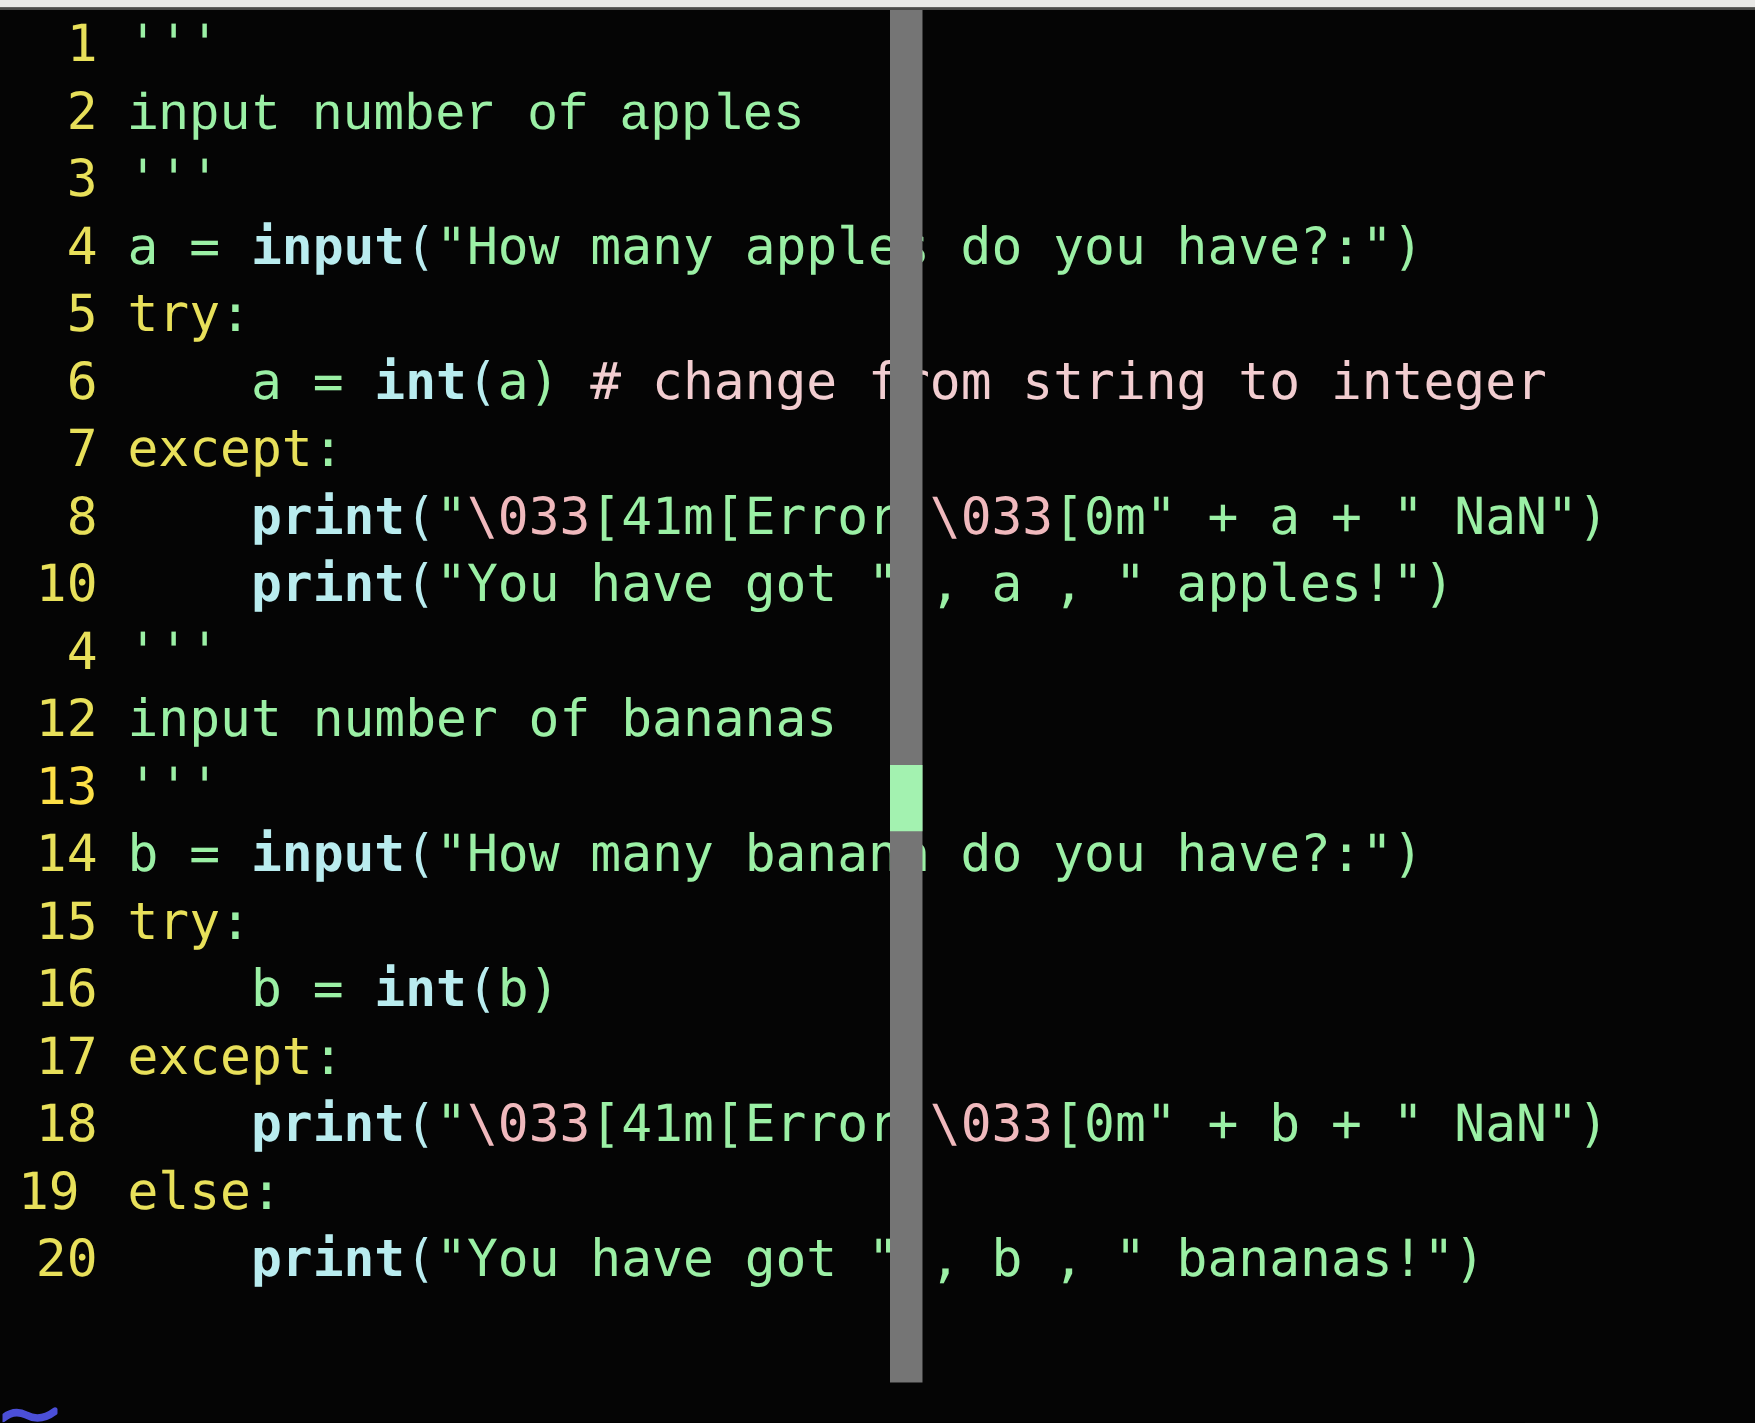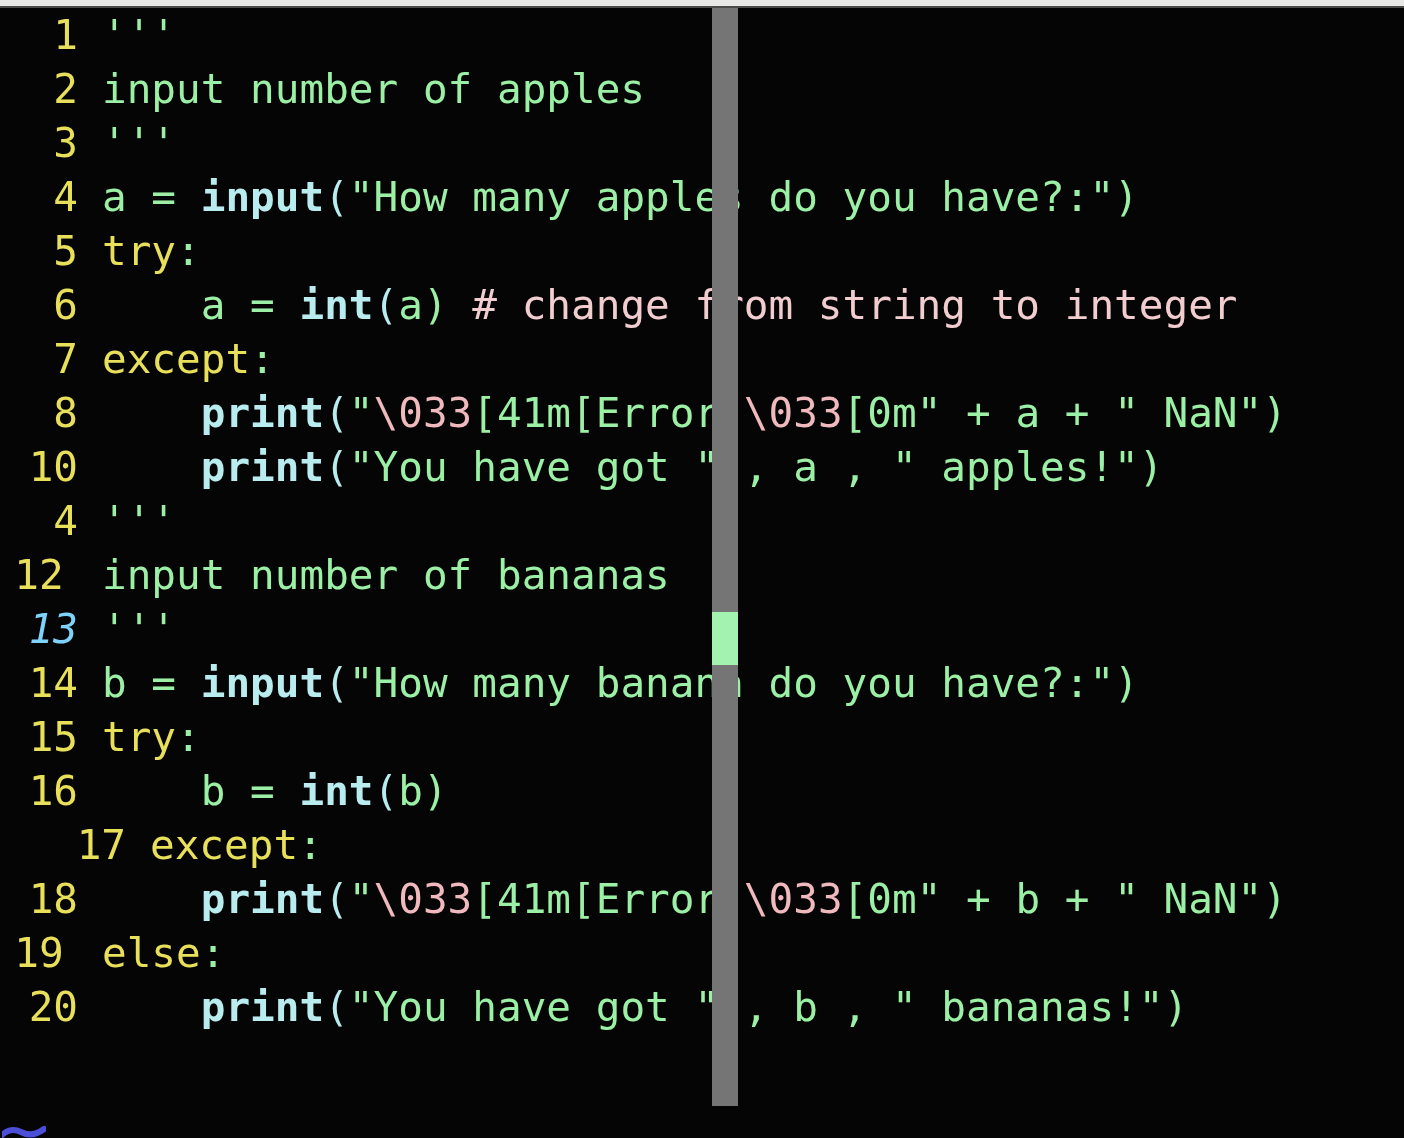--- a/index.html
+++ b/index.html
@@ -108,35 +108,35 @@
 </head>
 <body>
 
 <div id="screen" style="background: rgb(5, 5, 5);">
 
   <div id="top-strip" style="background: rgb(232, 232, 230);"></div>
   <div id="top-strip-shade"></div>
 
   <div id="code-area">
       <div class="code-line"><span class="gutter" style="color: rgb(232, 224, 90);">1</span><span class="code-text"><span class="s-str" style="color: rgb(155, 240, 165);">'''</span></span></div>
-      <div class="code-line"><span class="gutter" style="color: rgb(232, 224, 90);">2</span><span class="code-text"><span class="s-str" style="color: rgb(155, 240, 165);">input number of apples</span></span></div>
+      <div class="code-line"><span class="gutter" style="color: rgb(232, 224, 90);">2</span><span class="code-text"><span class="s-str" style="color: rgb(155, 240, 165); font-family: Liberation Mono, monospace;">input number of apples</span></span></div>
       <div class="code-line"><span class="gutter" style="color: rgb(232, 224, 90);">3</span><span class="code-text"><span class="s-str" style="color: rgb(155, 240, 165);">'''</span></span></div>
       <div class="code-line"><span class="gutter" style="color: rgb(232, 224, 90);">4</span><span class="code-text"><span class="s-plain" style="color: rgb(155, 240, 165);">a = </span><span class="s-fn" style="color: rgb(185, 236, 239);">input</span><span class="s-paren" style="color: rgb(185, 236, 239);">(</span><span class="s-str" style="color: rgb(155, 240, 165);">"How many apples do you have?:"</span><span class="s-str" style="color: rgb(155, 240, 165);">)</span></span></div>
       <div class="code-line"><span class="gutter" style="color: rgb(232, 224, 90);">5</span><span class="code-text"><span class="s-kw" style="color: rgb(232, 224, 90);">try</span><span class="s-plain" style="color: rgb(155, 240, 165);">:</span></span></div>
       <div class="code-line"><span class="gutter" style="color: rgb(232, 224, 90);">6</span><span class="code-text"><span class="s-plain" style="color: rgb(155, 240, 165);">    a = </span><span class="s-fn" style="color: rgb(185, 236, 239);">int</span><span class="s-paren" style="color: rgb(185, 236, 239);">(</span><span class="s-plain" style="color: rgb(155, 240, 165);">a</span><span class="s-plain" style="color: rgb(155, 240, 165);">) </span><span class="s-cmt" style="color: rgb(242, 205, 208);"># change from string to integer</span></span></div>
       <div class="code-line"><span class="gutter" style="color: rgb(232, 224, 90);">7</span><span class="code-text"><span class="s-kw" style="color: rgb(232, 224, 90);">except</span><span class="s-plain" style="color: rgb(155, 240, 165);">:</span></span></div>
       <div class="code-line"><span class="gutter" style="color: rgb(232, 224, 90);">8</span><span class="code-text"><span class="s-plain" style="color: rgb(155, 240, 165);">    </span><span class="s-fn" style="color: rgb(185, 236, 239);">print</span><span class="s-paren" style="color: rgb(185, 236, 239);">(</span><span class="s-str" style="color: rgb(155, 240, 165);">"</span><span class="s-esc" style="color: rgb(240, 185, 189);">\033</span><span class="s-str" style="color: rgb(155, 240, 165);">[41m[Error]</span><span class="s-esc" style="color: rgb(240, 185, 189);">\033</span><span class="s-str" style="color: rgb(155, 240, 165);">[0m"</span><span class="s-plain" style="color: rgb(155, 240, 165);"> + a + </span><span class="s-str" style="color: rgb(155, 240, 165);">" NaN"</span><span class="s-str" style="color: rgb(155, 240, 165);">)</span></span></div>
       <div class="code-line"><span class="gutter" style="color: rgb(232, 224, 90);">10</span><span class="code-text"><span class="s-plain" style="color: rgb(155, 240, 165);">    </span><span class="s-fn" style="color: rgb(185, 236, 239);">print</span><span class="s-paren" style="color: rgb(185, 236, 239);">(</span><span class="s-str" style="color: rgb(155, 240, 165);">"You have got "</span><span class="s-plain" style="color: rgb(155, 240, 165);"> , a , </span><span class="s-str" style="color: rgb(155, 240, 165);">" apples!"</span><span class="s-str" style="color: rgb(155, 240, 165);">)</span></span></div>
       <div class="code-line"><span class="gutter" style="color: rgb(232, 224, 90);">4</span><span class="code-text"><span class="s-str" style="color: rgb(155, 240, 165);">'''</span></span></div>
-      <div class="code-line"><span class="gutter" style="color: rgb(232, 224, 90); text-align: center;">12</span><span class="code-text"><span class="s-str" style="color: rgb(155, 240, 165);">input number of bananas</span></span></div>
-      <div class="code-line"><span class="gutter" style="color: #7dd3fc; font-style: italic;">13</span><span class="code-text"><span class="s-str" style="color: rgb(155, 240, 165);">'''</span></span></div>
+      <div class="code-line"><span class="gutter" style="color: rgb(232, 224, 90);">12</span><span class="code-text"><span class="s-str" style="color: rgb(155, 240, 165);">input number of bananas</span></span></div>
+      <div class="code-line"><span class="gutter" style="color: #fde047;">13</span><span class="code-text"><span class="s-str" style="color: rgb(155, 240, 165);">'''</span></span></div>
       <div class="code-line"><span class="gutter" style="color: rgb(232, 224, 90);">14</span><span class="code-text"><span class="s-plain" style="color: rgb(155, 240, 165);">b = </span><span class="s-fn" style="color: rgb(185, 236, 239);">input</span><span class="s-paren" style="color: rgb(185, 236, 239);">(</span><span class="s-str" style="color: rgb(155, 240, 165);">"How many banana do you have?:"</span><span class="s-str" style="color: rgb(155, 240, 165);">)</span></span></div>
       <div class="code-line"><span class="gutter" style="color: rgb(232, 224, 90);">15</span><span class="code-text"><span class="s-kw" style="color: rgb(232, 224, 90);">try</span><span class="s-plain" style="color: rgb(155, 240, 165);">:</span></span></div>
       <div class="code-line"><span class="gutter" style="color: rgb(232, 224, 90);">16</span><span class="code-text"><span class="s-plain" style="color: rgb(155, 240, 165);">    b = </span><span class="s-fn" style="color: rgb(185, 236, 239);">int</span><span class="s-paren" style="color: rgb(185, 236, 239);">(</span><span class="s-plain" style="color: rgb(155, 240, 165);">b</span><span class="s-plain" style="color: rgb(155, 240, 165);">)</span></span></div>
-      <div class="code-line"><span class="gutter" style="color: rgb(232, 224, 90); margin-left: 48px;">17</span><span class="code-text"><span class="s-kw" style="color: rgb(232, 224, 90);">except</span><span class="s-plain" style="color: rgb(155, 240, 165);">:</span></span></div>
+      <div class="code-line"><span class="gutter" style="color: rgb(232, 224, 90);">17</span><span class="code-text"><span class="s-kw" style="color: rgb(232, 224, 90);">except</span><span class="s-plain" style="color: rgb(155, 240, 165);">:</span></span></div>
       <div class="code-line"><span class="gutter" style="color: rgb(232, 224, 90);">18</span><span class="code-text"><span class="s-plain" style="color: rgb(155, 240, 165);">    </span><span class="s-fn" style="color: rgb(185, 236, 239);">print</span><span class="s-paren" style="color: rgb(185, 236, 239);">(</span><span class="s-str" style="color: rgb(155, 240, 165);">"</span><span class="s-esc" style="color: rgb(240, 185, 189);">\033</span><span class="s-str" style="color: rgb(155, 240, 165);">[41m[Error]</span><span class="s-esc" style="color: rgb(240, 185, 189);">\033</span><span class="s-str" style="color: rgb(155, 240, 165);">[0m"</span><span class="s-plain" style="color: rgb(155, 240, 165);"> + b + </span><span class="s-str" style="color: rgb(155, 240, 165);">" NaN"</span><span class="s-str" style="color: rgb(155, 240, 165);">)</span></span></div>
       <div class="code-line"><span class="gutter" style="color: rgb(232, 224, 90); text-align: center;">19</span><span class="code-text"><span class="s-kw" style="color: rgb(232, 224, 90);">else</span><span class="s-plain" style="color: rgb(155, 240, 165);">:</span></span></div>
       <div class="code-line"><span class="gutter" style="color: rgb(232, 224, 90);">20</span><span class="code-text"><span class="s-plain" style="color: rgb(155, 240, 165);">    </span><span class="s-fn" style="color: rgb(185, 236, 239);">print</span><span class="s-paren" style="color: rgb(185, 236, 239);">(</span><span class="s-str" style="color: rgb(155, 240, 165);">"You have got "</span><span class="s-plain" style="color: rgb(155, 240, 165);"> , b , </span><span class="s-str" style="color: rgb(155, 240, 165);">" bananas!"</span><span class="s-str" style="color: rgb(155, 240, 165);">)</span></span></div>
     </div>
 
   <div id="v-bar" style="background: rgb(117, 117, 117);"></div>
   <div id="caret" style="background: rgb(163, 242, 176);"></div>
 
   <div id="bottom-mark">
     <svg width="44" height="14" viewBox="0 0 44 14">

